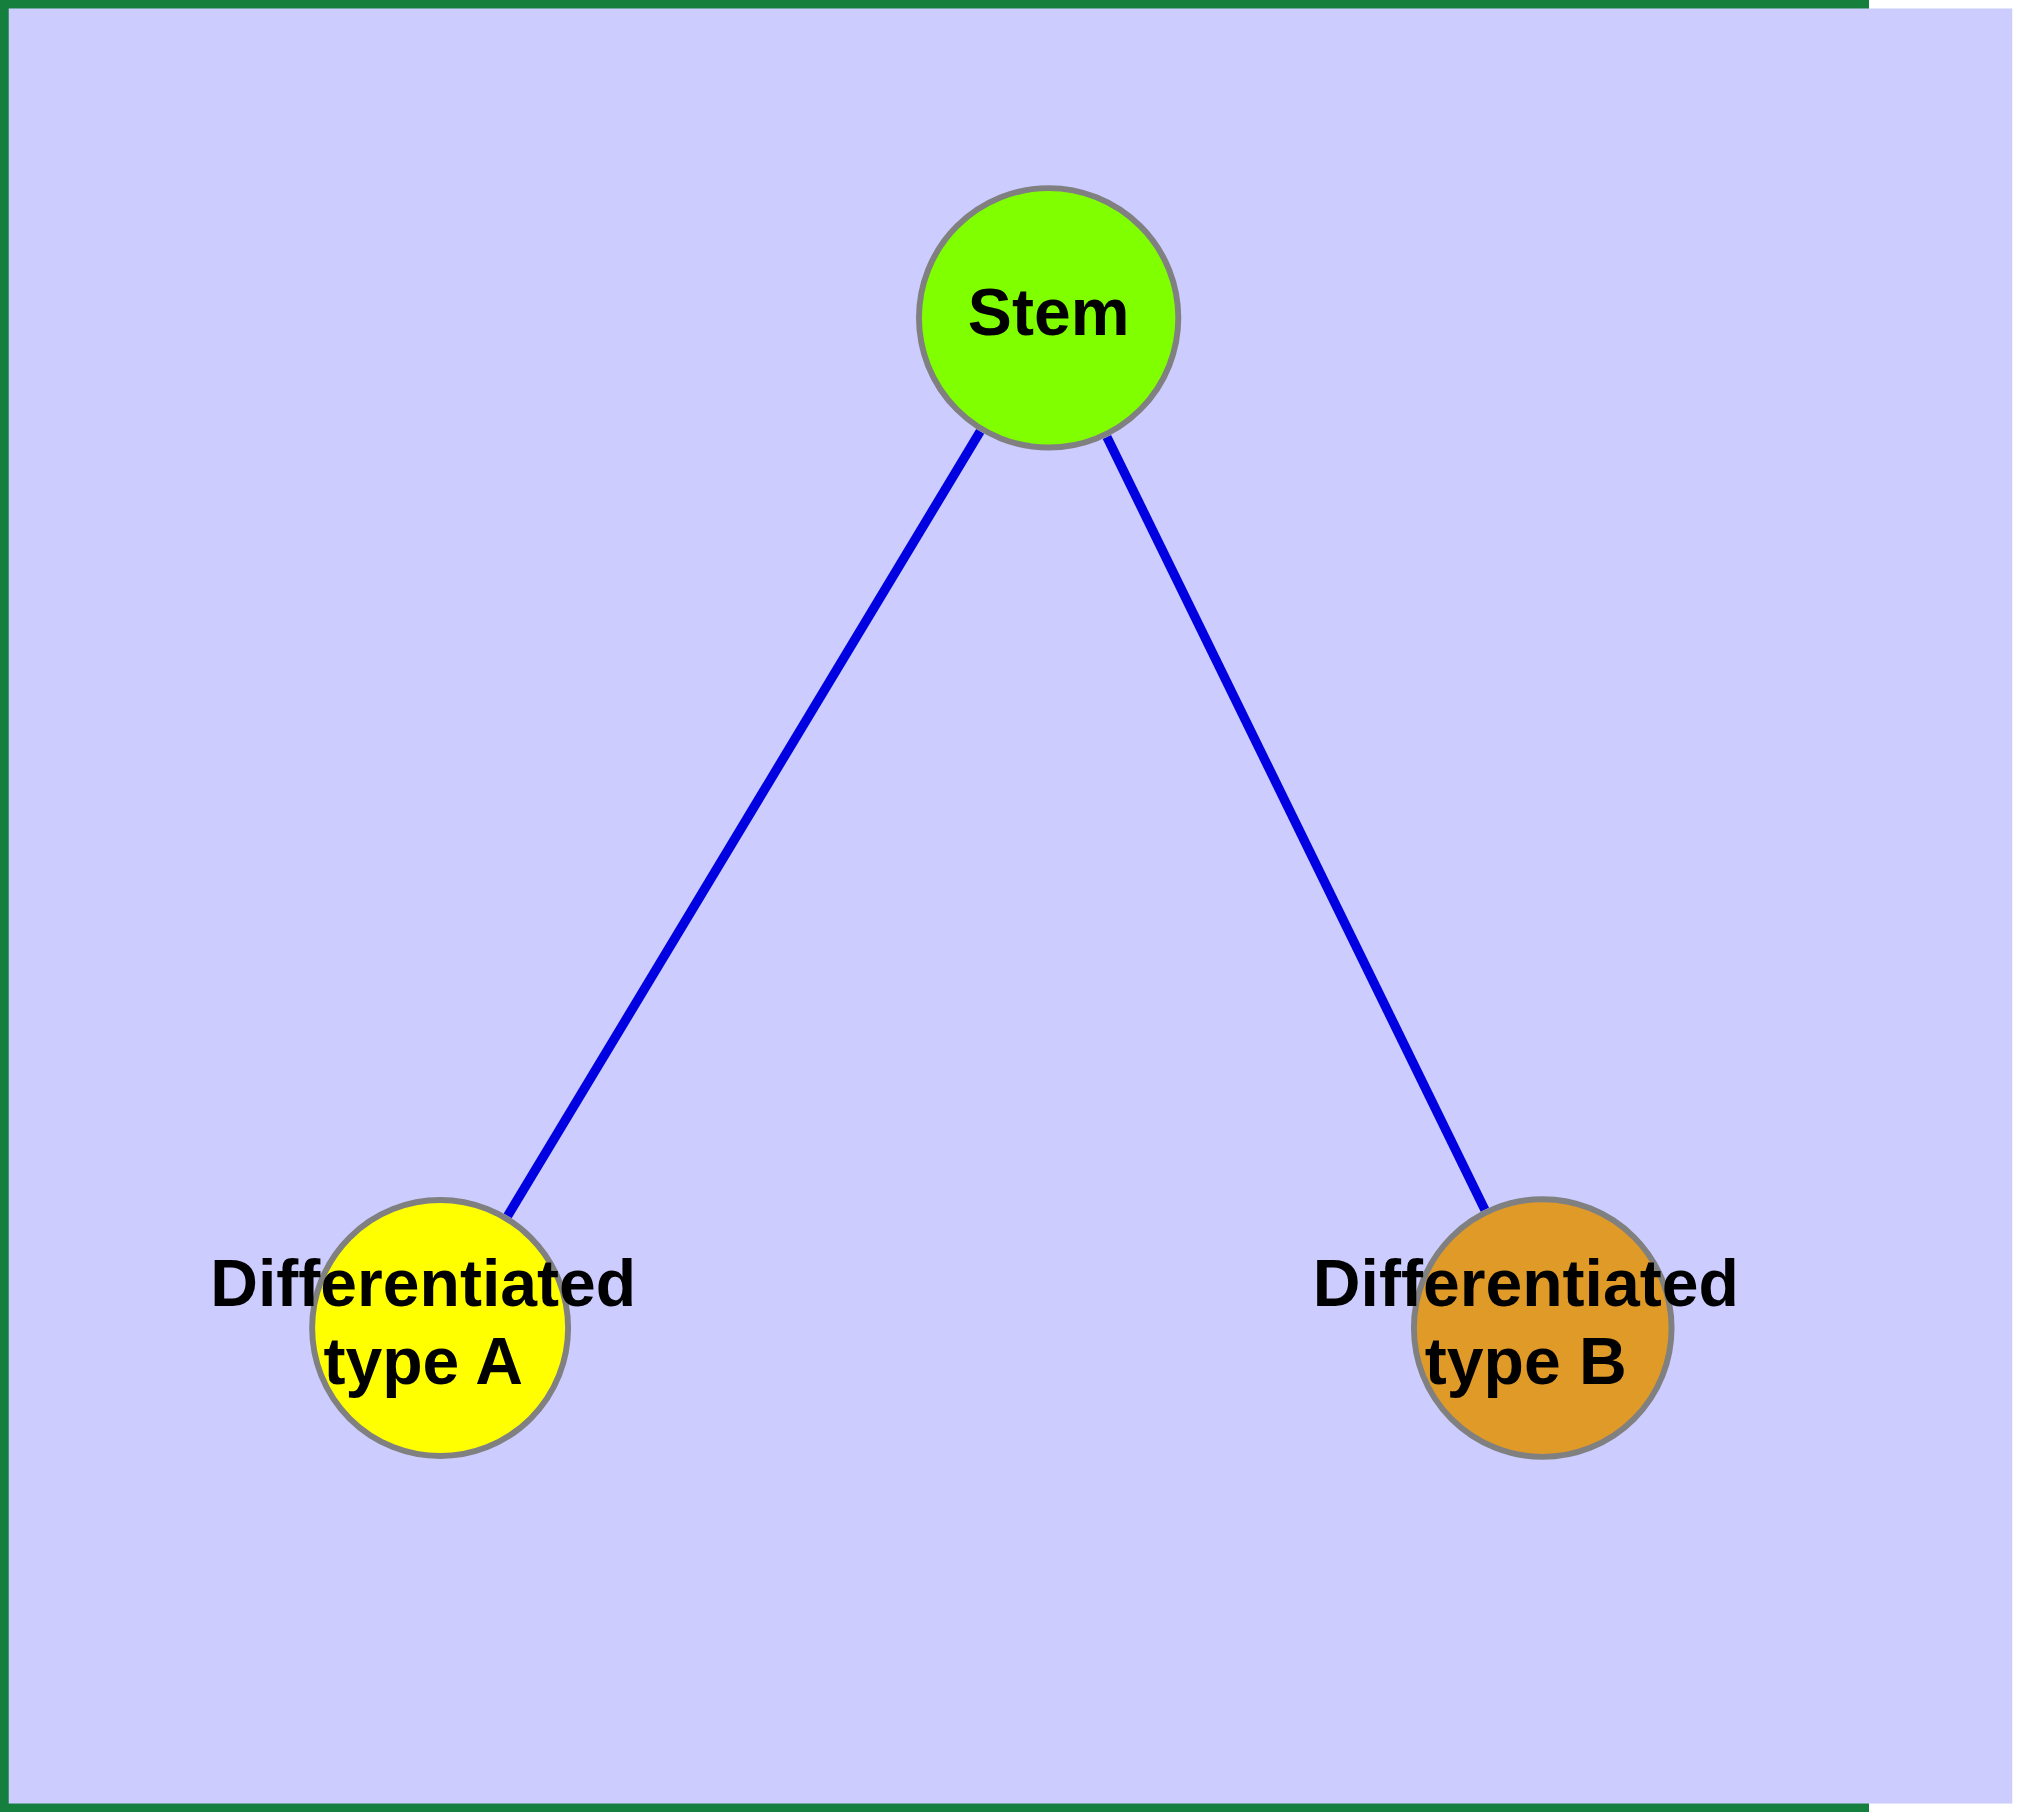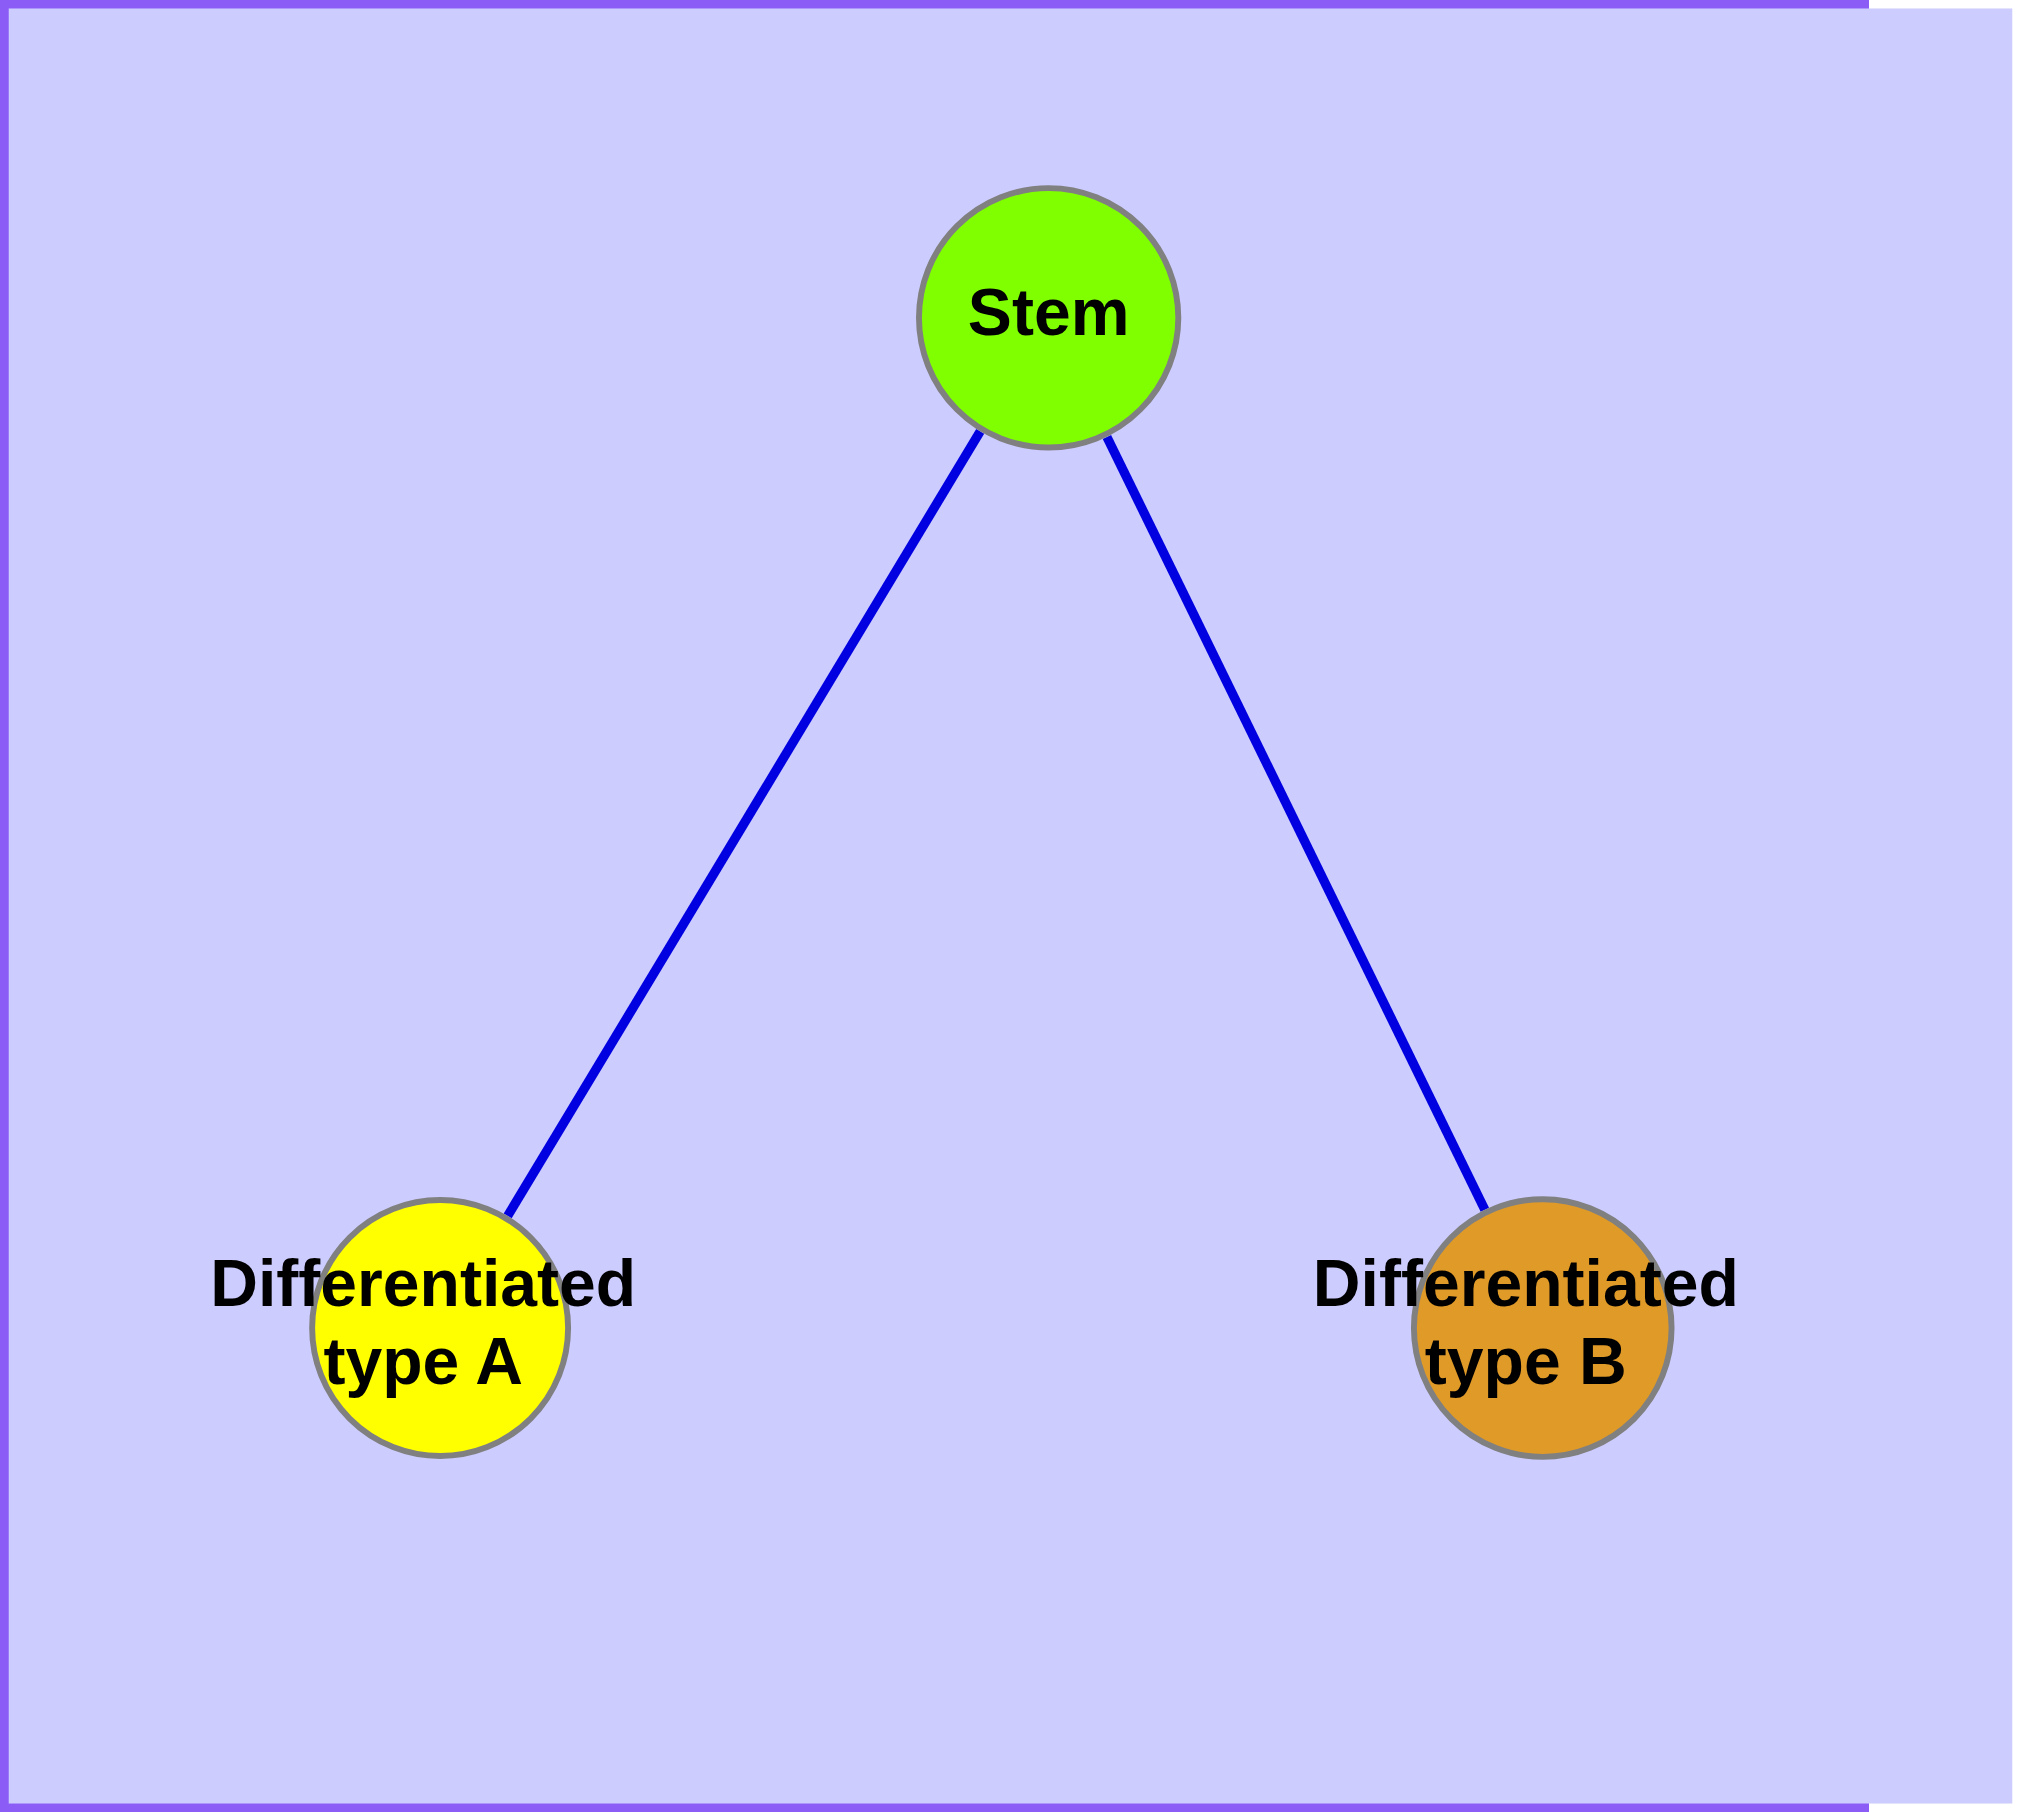--- a/index.html
+++ b/index.html
@@ -11,21 +11,21 @@
   body {
     width: 2021px;
     height: 1812px;
     font-family: "Liberation Sans", sans-serif;
     overflow: hidden;
   }
   #graph-canvas {
     position: relative;
     width: 1869px;
     height: 1812px;
-    background: #8b5cf6;
+    background: #15803d;
     box-sizing: border-box;
   }
   #graph-svg {
     position: absolute;
     top: 0;
     left: 0;
     width: 2021px;
     height: 1812px;
     display: block;
   }

